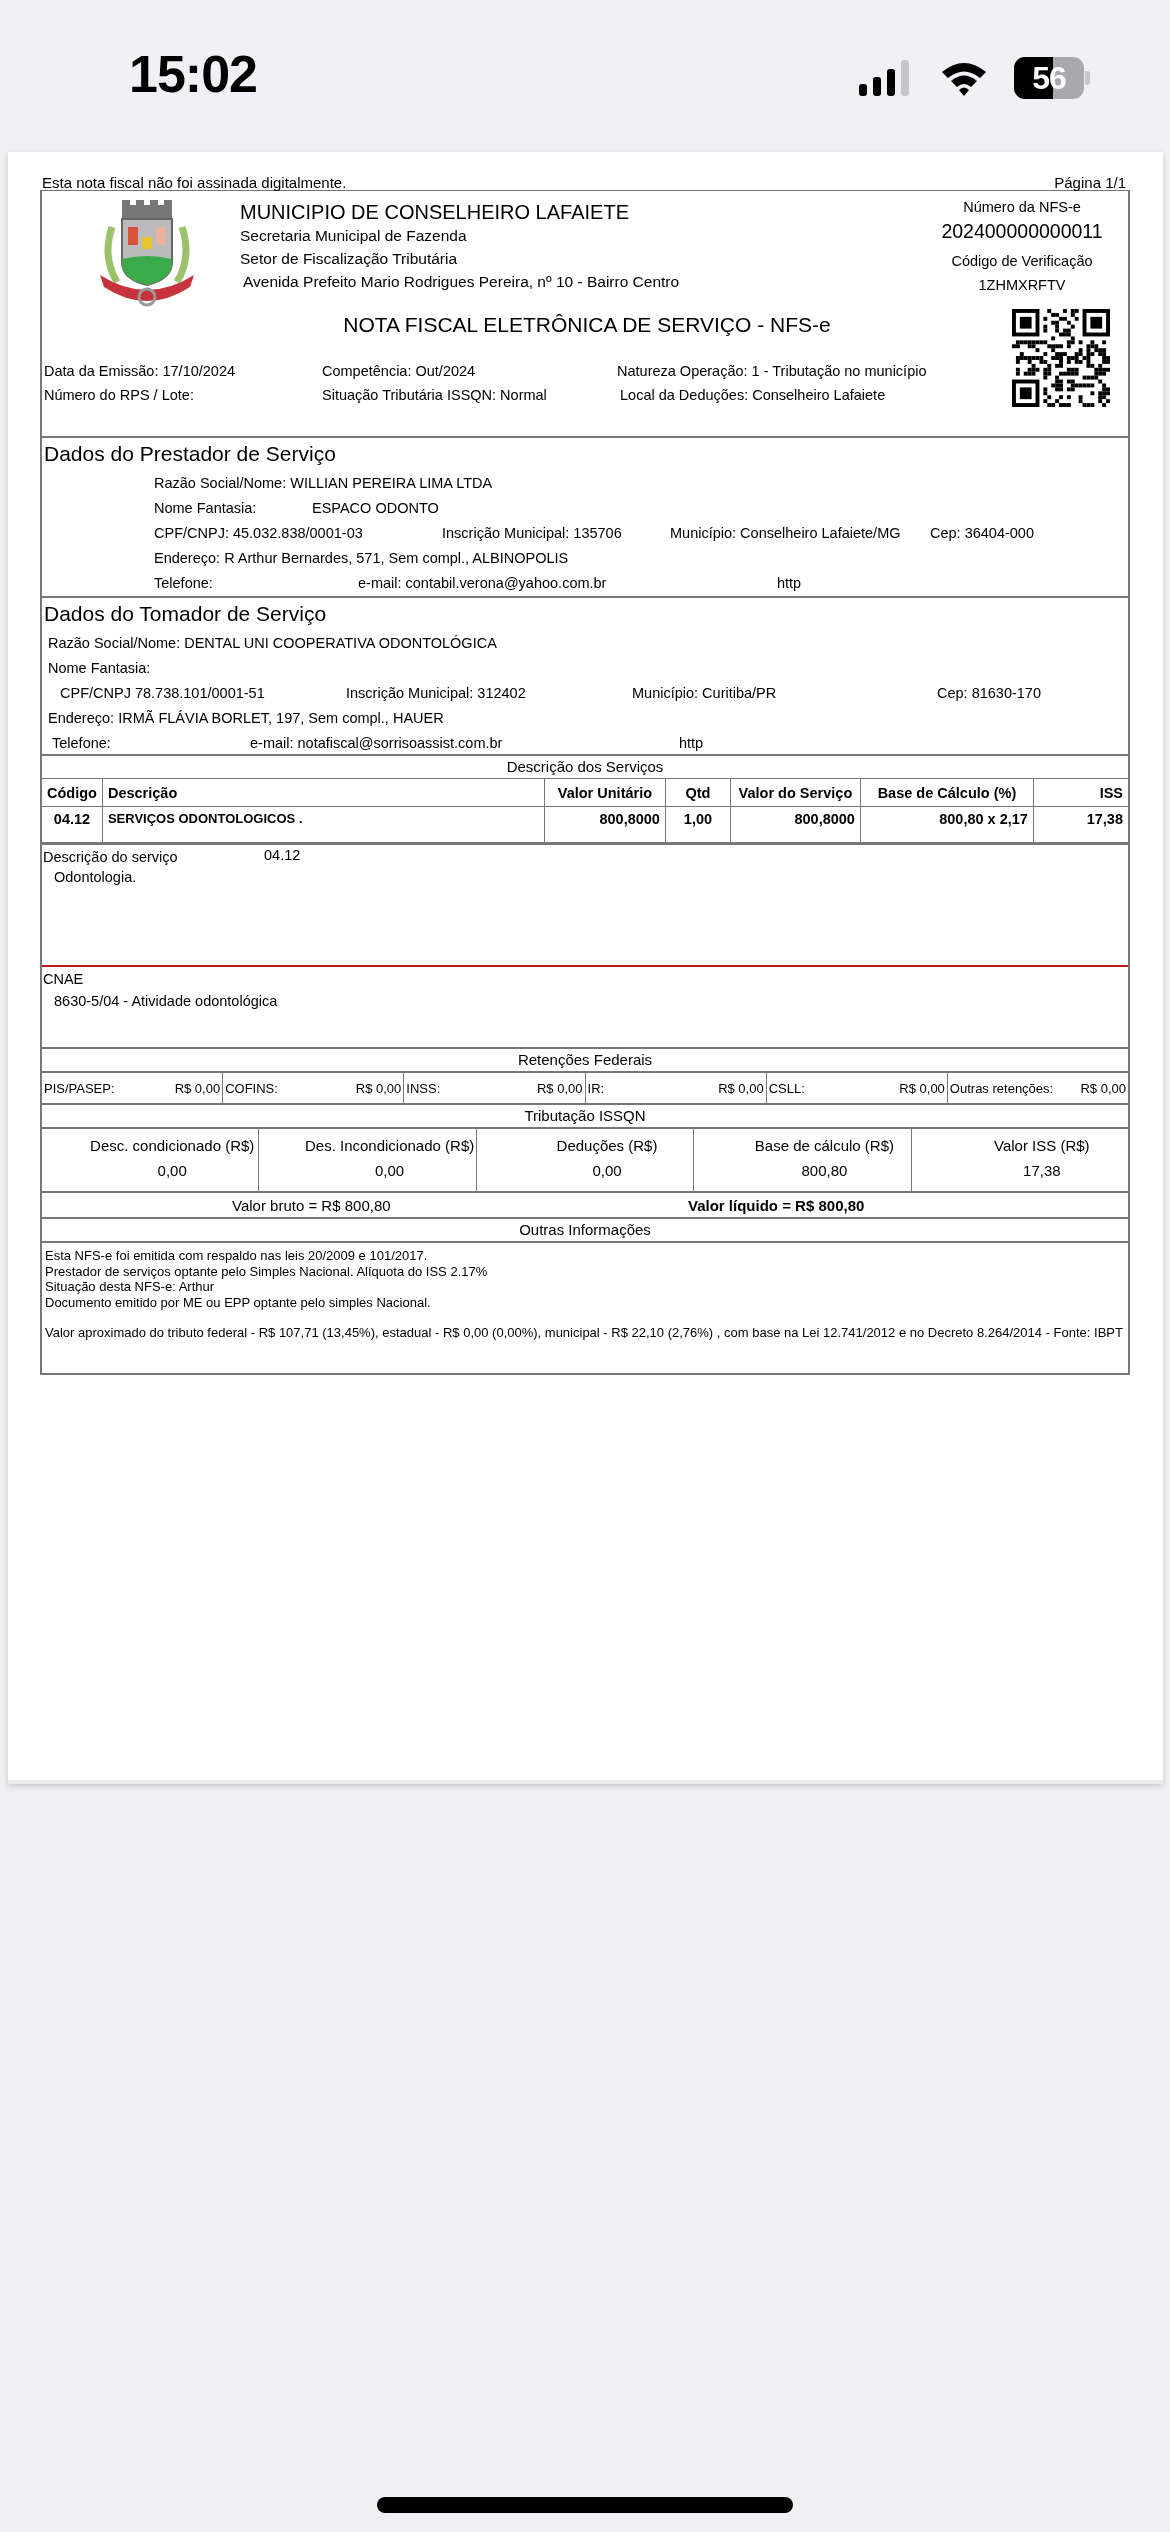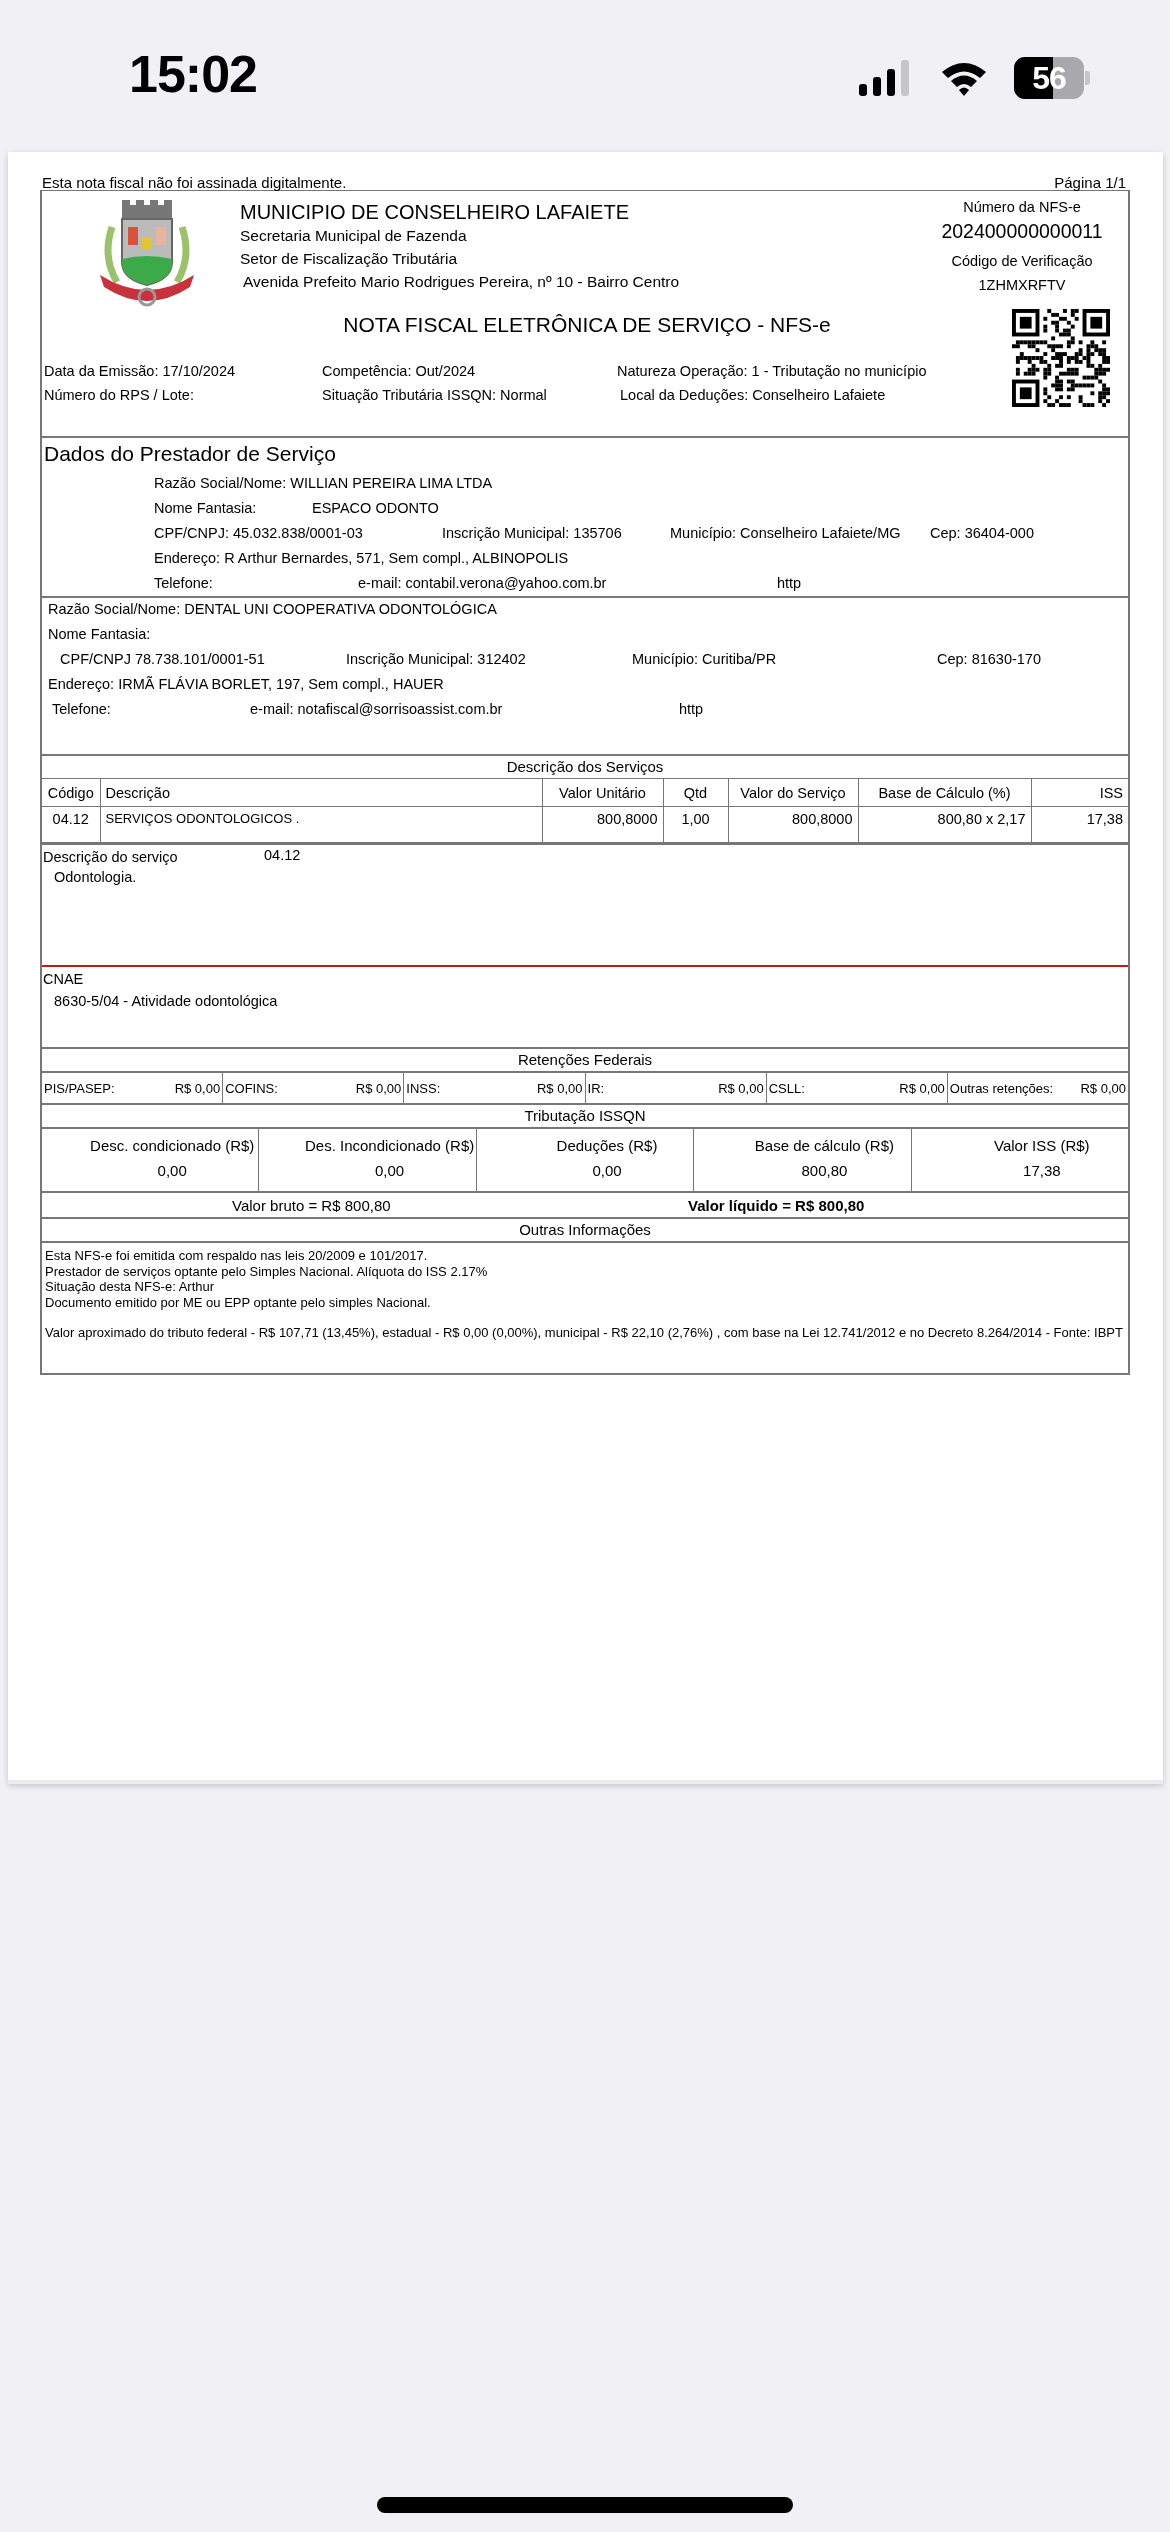--- a/index.html
+++ b/index.html
@@ -42,21 +42,21 @@
   .meta span { position: absolute; top: 0; white-space: nowrap; }
 
   .section { border-top: 2px solid #777; position: relative; }
   .sec-title { font-size: 21px; padding: 4px 0 0 2px; height: 34px; }
   .kv { position: relative; height: 25px; font-size: 14.5px; white-space: nowrap; }
   .kv span { position: absolute; top: 3px; }
 
   .band-title { border-top: 2px solid #777; text-align: center; font-size: 15px; height: 24px; line-height: 22px; }
 
   table { border-collapse: collapse; width: 100%; }
-  .svc th, .svc td { border: 1.5px solid #777; font-weight: normal; font-size: 14.5px; padding: 2px 5px; margin-top: 32px; }
+  .svc th, .svc td { border: 1.5px solid #777; font-weight: bold; font-size: 14.5px; padding: 2px 5px; margin-top: 32px; }
   .svc th { height: 28px; }
   .svc td { height: 36px; vertical-align: top; padding-top: 4px; }
   .svc .r { text-align: right; }
   .svc .c { text-align: center; }
   .svc tr > *:first-child { border-left: none; }
   .svc tr > *:last-child { border-right: none; }
 
   .descbox { border-top: 2px solid #777; height: 122px; position: relative; font-size: 14.5px; }
   .cnaebox { border-top: 2px solid #b91c1c; height: 82px; position: relative; font-size: 14.5px; }
 
@@ -366,20 +366,21 @@
             <span style="left:112px">Endereço: R Arthur Bernardes, 571, Sem compl., ALBINOPOLIS</span>
           </div>
         <div class="kv">
           <span style="left:112px">Telefone:</span>
           <span style="left:316px">e-mail:  contabil.verona@yahoo.com.br</span>
           <span style="left:735px">http</span>
         </div>
       </div>
 
       <div class="section" style="height:158px">
+        <div class="sec-title">Dados do Tomador de Serviço</div>
         <div class="kv">
             <span style="left:6px">Razão Social/Nome:   DENTAL UNI COOPERATIVA ODONTOLÓGICA</span>
           </div>
         <div class="kv">
             <span style="left:6px">Nome Fantasia:</span>
           </div>
         <div class="kv">
           <span style="left:18px">CPF/CNPJ   78.738.101/0001-51</span>
           <span style="left:304px">Inscrição Municipal:  312402</span>
           <span style="left:590px">Município: Curitiba/PR</span>

